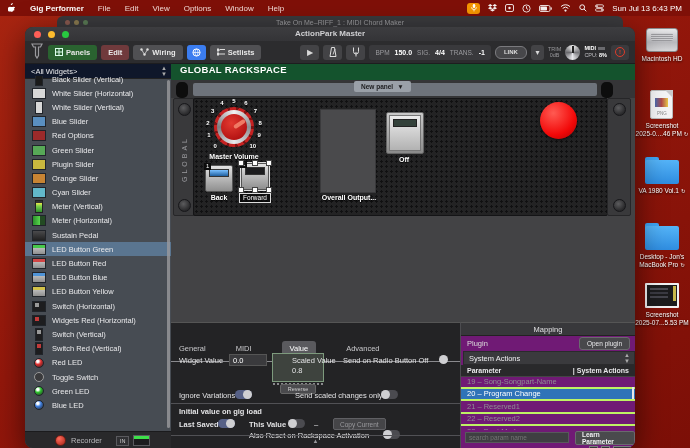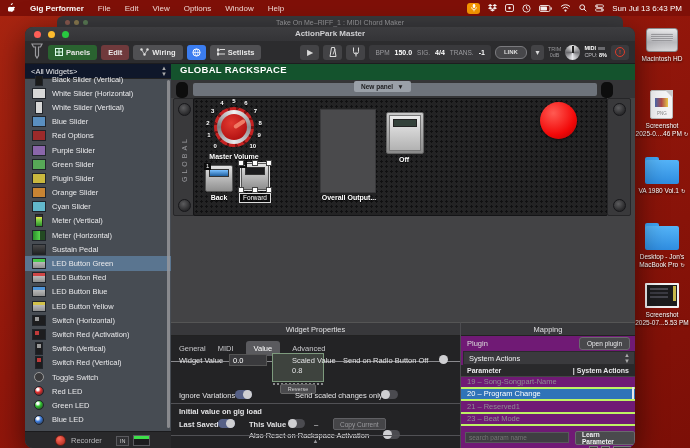--- a/index.html
+++ b/index.html
@@ -147,21 +147,21 @@
   .off-w{width:32px;height:36px;margin:0 auto;border:1px solid #666;border-radius:2px;background:linear-gradient(#c9c9c9,#8a8a8a);padding:2px;}
   .off-inner{width:100%;height:100%;background:linear-gradient(#ececec,#b2b2b2);border:1px solid #777;box-sizing:border-box;position:relative;}
   .off-led{position:absolute;left:3px;right:3px;top:3px;height:6px;background:#33413a;border:1px solid #222;}
   .red-led{position:absolute;left:346px;top:3px;width:37px;height:37px;border-radius:50%;
            background:radial-gradient(circle at 36% 30%,#ff5a52,#f20808 62%,#a80000 100%);box-shadow:0 1px 3px rgba(0,0,0,.6);}
 
   
   .props{position:absolute;left:0;top:258px;width:289px;height:126px;background:#232325;border-top:1px solid #555;color:#ddd;}
   .panel-head{height:12px;background:#38383b;display:flex;align-items:center;justify-content:center;
               font-size:7.5px;color:#e0e0e2;border-bottom:1px solid #222;}
-  .ptabs{position:absolute;left:0;top:13px;width:289px;height:26px;display:flex;align-items:center;gap:12px;
+  .ptabs{position:absolute;left:0;top:13px;width:289px;height:26px;display:flex;align-items:center;gap:30px;
          padding-left:8px;border-bottom:1px solid #8a8a8e;box-sizing:border-box;}
   .ptab{font-size:7.5px;color:#c9c9cc;}
   .ptab.active{background:#5a5a5e;border-radius:3px;padding:3px 8px;color:#fff;}
   .plabel{position:absolute;font-size:7.5px;color:#e2e2e4;white-space:nowrap;}
   .pvalbox{position:absolute;left:58px;top:31px;width:38px;height:12px;background:#3a3a3d;border:1px solid #555;
            color:#fff;font-size:7.5px;font-family:"Liberation Sans",sans-serif;padding:0 3px;box-sizing:border-box;}
   .preview{position:absolute;left:101px;top:30px;width:50px;height:27px;background:#3e433e;border:1px solid #7d9a7d;}
   .preview::after{content:"";position:absolute;left:0;right:0;bottom:-4px;border-bottom:2px dotted #8a8a8e;}
   .rev-btn{position:absolute;left:109px;top:61px;width:34px;height:8px;background:#4a4a4d;border:1px solid #666;border-radius:2px;
            color:#cfcfcf;font-size:5.5px;display:flex;align-items:center;justify-content:center;}
@@ -469,24 +469,20 @@
             </div>
             <div class="widget-row">
               <span class="wicon slider-h" style="--c: #5a8fc0;"></span>
               <span>Blue Slider</span>
             </div>
             <div class="widget-row">
               <span class="wicon slider-h" style="--c: #9c2a2a;"></span>
               <span>Red Options</span>
             </div>
             <div class="widget-row">
-              <span class="wicon slider-h" style="--c: #8a66aa;"></span>
-              <span>Purple Slider</span>
-            </div>
-            <div class="widget-row">
               <span class="wicon slider-h" style="--c: #57a857;"></span>
               <span>Green Slider</span>
             </div>
             <div class="widget-row">
               <span class="wicon slider-h" style="--c: #c9b83e;"></span>
               <span>Plugin Slider</span>
             </div>
             <div class="widget-row">
               <span class="wicon slider-h" style="--c: #c78433;"></span>
               <span>Orange Slider</span>
@@ -522,37 +518,37 @@
             <div class="widget-row">
               <span class="wicon ledbtn" style="--c: #d2c24a;"></span>
               <span>LED Button Yellow</span>
             </div>
             <div class="widget-row">
               <span class="wicon switch-h" style="--c: #999999;"></span>
               <span>Switch (Horizontal)</span>
             </div>
             <div class="widget-row">
               <span class="wicon switch-h" style="--c: #c03a3a;"></span>
-              <span>Switch Red (Activation)</span>
+              <span>Widgets Red (Horizontal)</span>
             </div>
             <div class="widget-row">
               <span class="wicon switch-v" style="--c: #999999;"></span>
               <span>Switch (Vertical)</span>
             </div>
             <div class="widget-row">
               <span class="wicon switch-v" style="--c: #c03a3a;"></span>
               <span>Switch Red (Vertical)</span>
             </div>
             <div class="widget-row">
+              <span class="wicon led" style="--c: #e23030;"></span>
+              <span>Red LED</span>
+            </div>
+            <div class="widget-row">
               <span class="wicon toggle" style="--c: #aaaaaa;"></span>
               <span>Toggle Switch</span>
-            </div>
-            <div class="widget-row">
-              <span class="wicon led" style="--c: #e23030;"></span>
-              <span>Red LED</span>
             </div>
             <div class="widget-row">
               <span class="wicon led" style="--c: #2fc32f;"></span>
               <span>Green LED</span>
             </div>
             <div class="widget-row">
               <span class="wicon led" style="--c: #3f7fe0;"></span>
               <span>Blue LED</span>
             </div>
           </div>
@@ -653,23 +649,20 @@
           <div class="red-led"></div>
         </div>
 
         <div class="rail right">
           <span class="screw" style="top:4px;left:5px"></span>
           <span class="screw" style="top:100px;left:5px"></span>
         </div>
       </div>
 
       <div class="props">
-        <div class="panel-head">
-          <span>Widget Properties</span>
-        </div>
         <div class="ptabs">
             <span class="ptab">General</span>
             <span class="ptab">MIDI</span>
             <span class="ptab active">Value</span>
             <span class="ptab">Advanced</span>
           </div>
 
         <span class="plabel" style="left:8px;top:33px">Widget Value</span>
         <input class="pvalbox" value="0.0" style="">
         <div class="preview"></div>
@@ -715,20 +708,21 @@
           <span class="stp">▲<br>▼</span>
         </div>
         <div class="map-th">
           <span class="c1">Parameter</span>
           <span class="c2">| System Actions</span>
         </div>
         <div class="map-rows">
             <div class="map-row">19 – Song-Songpart-Name</div>
             <div class="map-row selected">20 – Program Change</div>
             <div class="map-row">21 – Reserved1</div>
+            <div class="map-row">22 – Reserved2</div>
             <div class="map-row">23 – Beat Mode</div>
           </div>
         <div class="map-scroll"></div>
         <input class="map-search" placeholder="search param name" style="">
         <span class="learn-btn">Learn Parameter</span>
         <span class="map-badges">
           <span class="mb-badge">1</span>
           <span class="mb-badge">2</span>
           <span class="mb-badge">OUT</span>
         </span>

